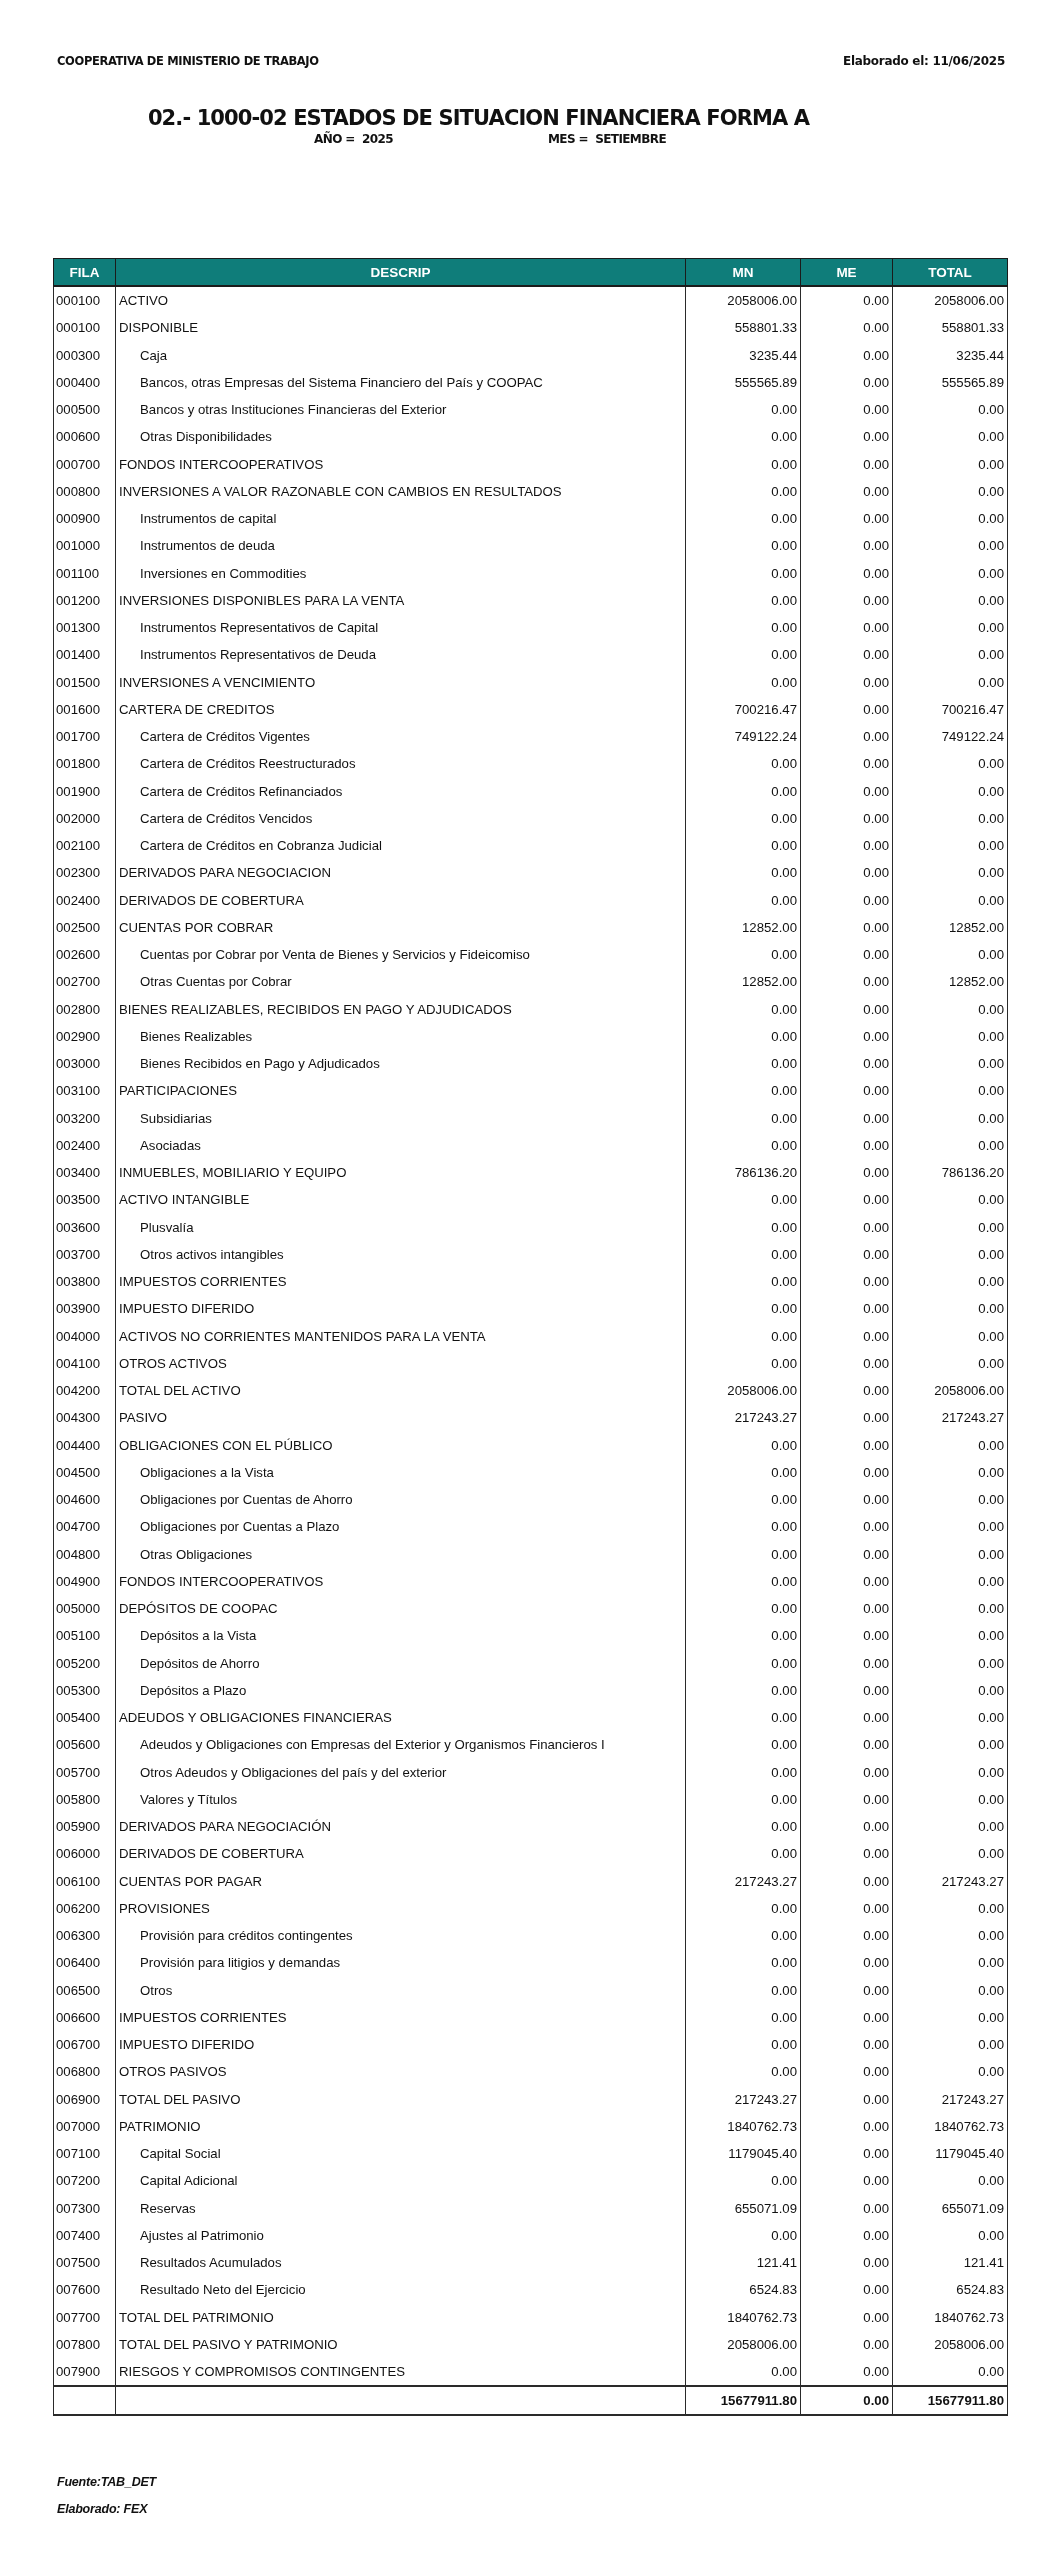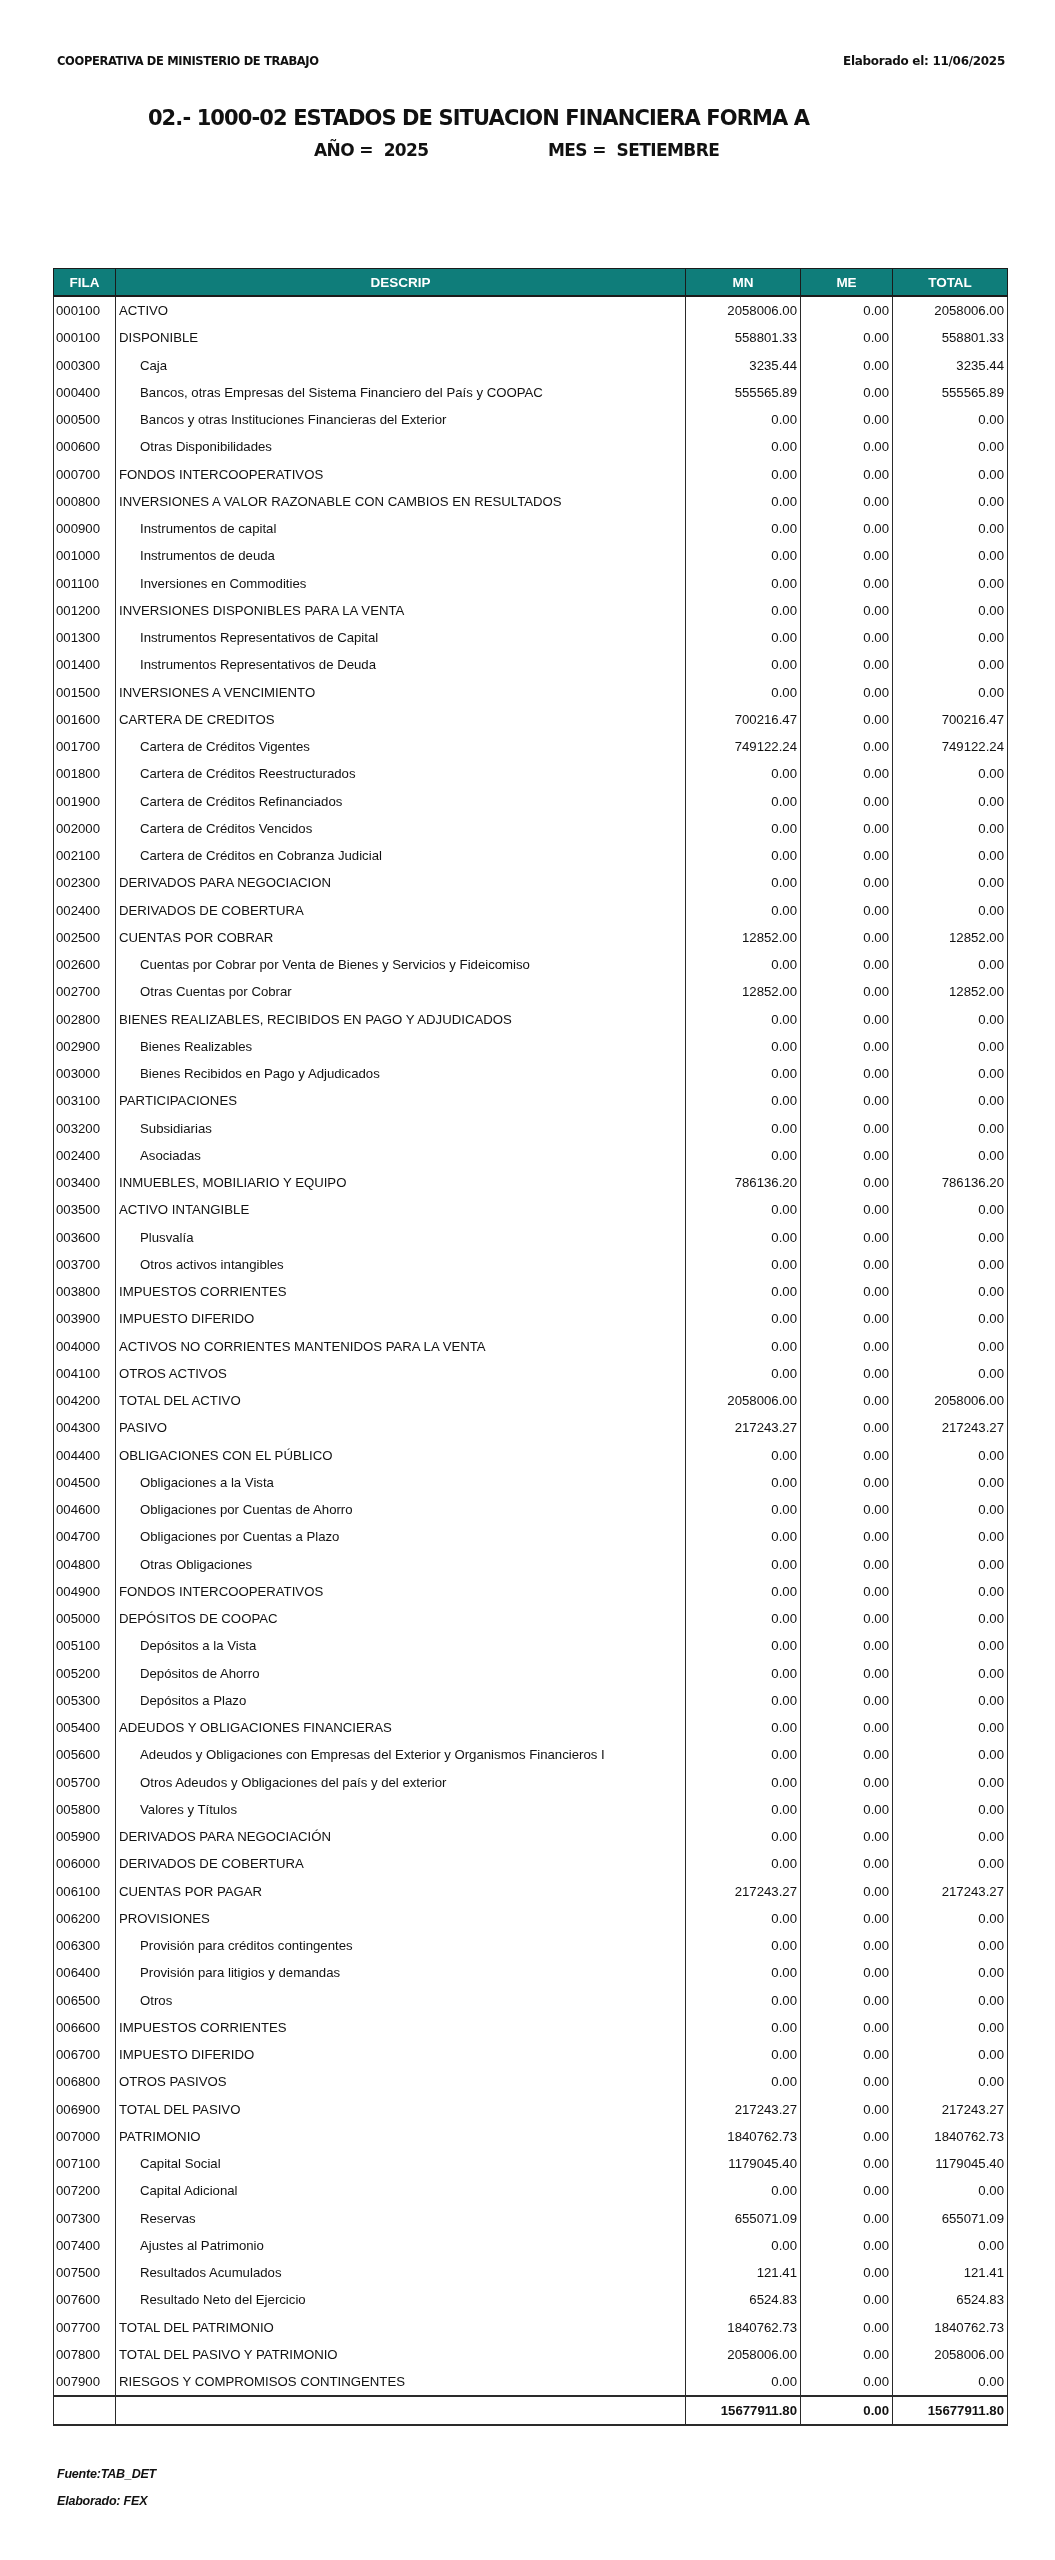--- a/index.html
+++ b/index.html
@@ -1,35 +1,35 @@
 <!DOCTYPE html>
 <html><head>
 <meta charset="utf-8">
 <style>
   html, body { margin: 0; padding: 0; background: #ffffff; }
   body { width: 1055px; height: 2560px; position: relative; font-family: "Liberation Sans", sans-serif; color: #111; overflow: hidden; }
   .company { position: absolute; left: 57px; top: 53px; font-family: "DejaVu Sans", sans-serif; font-size: 12.5px; font-weight: bold; letter-spacing: -0.4px; transform: scaleX(0.92); transform-origin: left center; }
   .elab-date { position: absolute; right: 50px; top: 53px; font-family: "DejaVu Sans", sans-serif; font-size: 13px; font-weight: bold; letter-spacing: -0.3px; transform: scaleX(0.92); transform-origin: right center; }
   .title { position: absolute; left: 0; width: 957px; top: 106px; text-align: center; font-family: "DejaVu Sans", sans-serif; font-size: 21px; font-weight: bold; letter-spacing: -0.9px; }
-  .subtitle { position: absolute; top: 140px; font-family: "DejaVu Sans", sans-serif; font-size: 17px; font-weight: bold; letter-spacing: -0.6px; white-space: pre; }
+  .subtitle { position: absolute; top: 132px; font-family: "DejaVu Sans", sans-serif; font-size: 12px; font-weight: bold; letter-spacing: -0.6px; white-space: pre; }
   .sub-year { left: 314px; }
   .sub-month { left: 548px; }
 
-  .tbl { position: absolute; left: 53px; top: 268px; width: 954px; border-collapse: collapse; table-layout: fixed; font-size: 13.2px; padding-left: 9px; }
+  .tbl { position: absolute; left: 53px; top: 258px; width: 954px; border-collapse: collapse; table-layout: fixed; font-size: 13.2px; padding-left: 9px; }
   .tbl th { background: #0f7d7a; color: #ffffff; font-weight: bold; font-size: 13.5px; height: 26px; padding: 0; border: 1.5px solid #1b1b1b; border-bottom: 2px solid #1b1b1b; text-align: center; }
   .tbl td { height: 27.25px; padding: 0 3px; white-space: nowrap; overflow: hidden; border-left: 1.5px solid #2a2a2a; border-right: 1.5px solid #2a2a2a; }
   .tbl td.fila { padding: 0 2px; text-align: left; }
   .tbl td.desc { padding-left: 3px; }
   .tbl td.desc.indent { padding-left: 24px; }
   .tbl td.num { text-align: right; padding-right: 3px; }
   .tbl tr.last td { border-bottom: 2px solid #2a2a2a; }
   .tbl tr.total-row td { border-bottom: 2px solid #2a2a2a; font-weight: bold; height: 27px; }
   .tbl tbody tr:first-child td { border-top: 0; }
 
-  .foot { position: absolute; left: 57px; font-size: 12.5px; font-weight: bold; font-style: italic; letter-spacing: -0.2px; }
+  .foot { position: absolute; left: 57px; font-size: 12.5px; font-weight: bold; font-style: italic; letter-spacing: -0.2px; margin-top: 8px; }
   .foot-src { top: 2467px; }
   .foot-elab { top: 2494px; }
 </style>
 </head>
 <body>
 
 <div class="company">COOPERATIVA DE MINISTERIO DE TRABAJO</div>
 <div class="elab-date">Elaborado el: 11/06/2025</div>
 <div class="title">02.- 1000-02 ESTADOS DE SITUACION FINANCIERA FORMA A</div>
 <div class="subtitle sub-year">AÑO =  2025</div>

